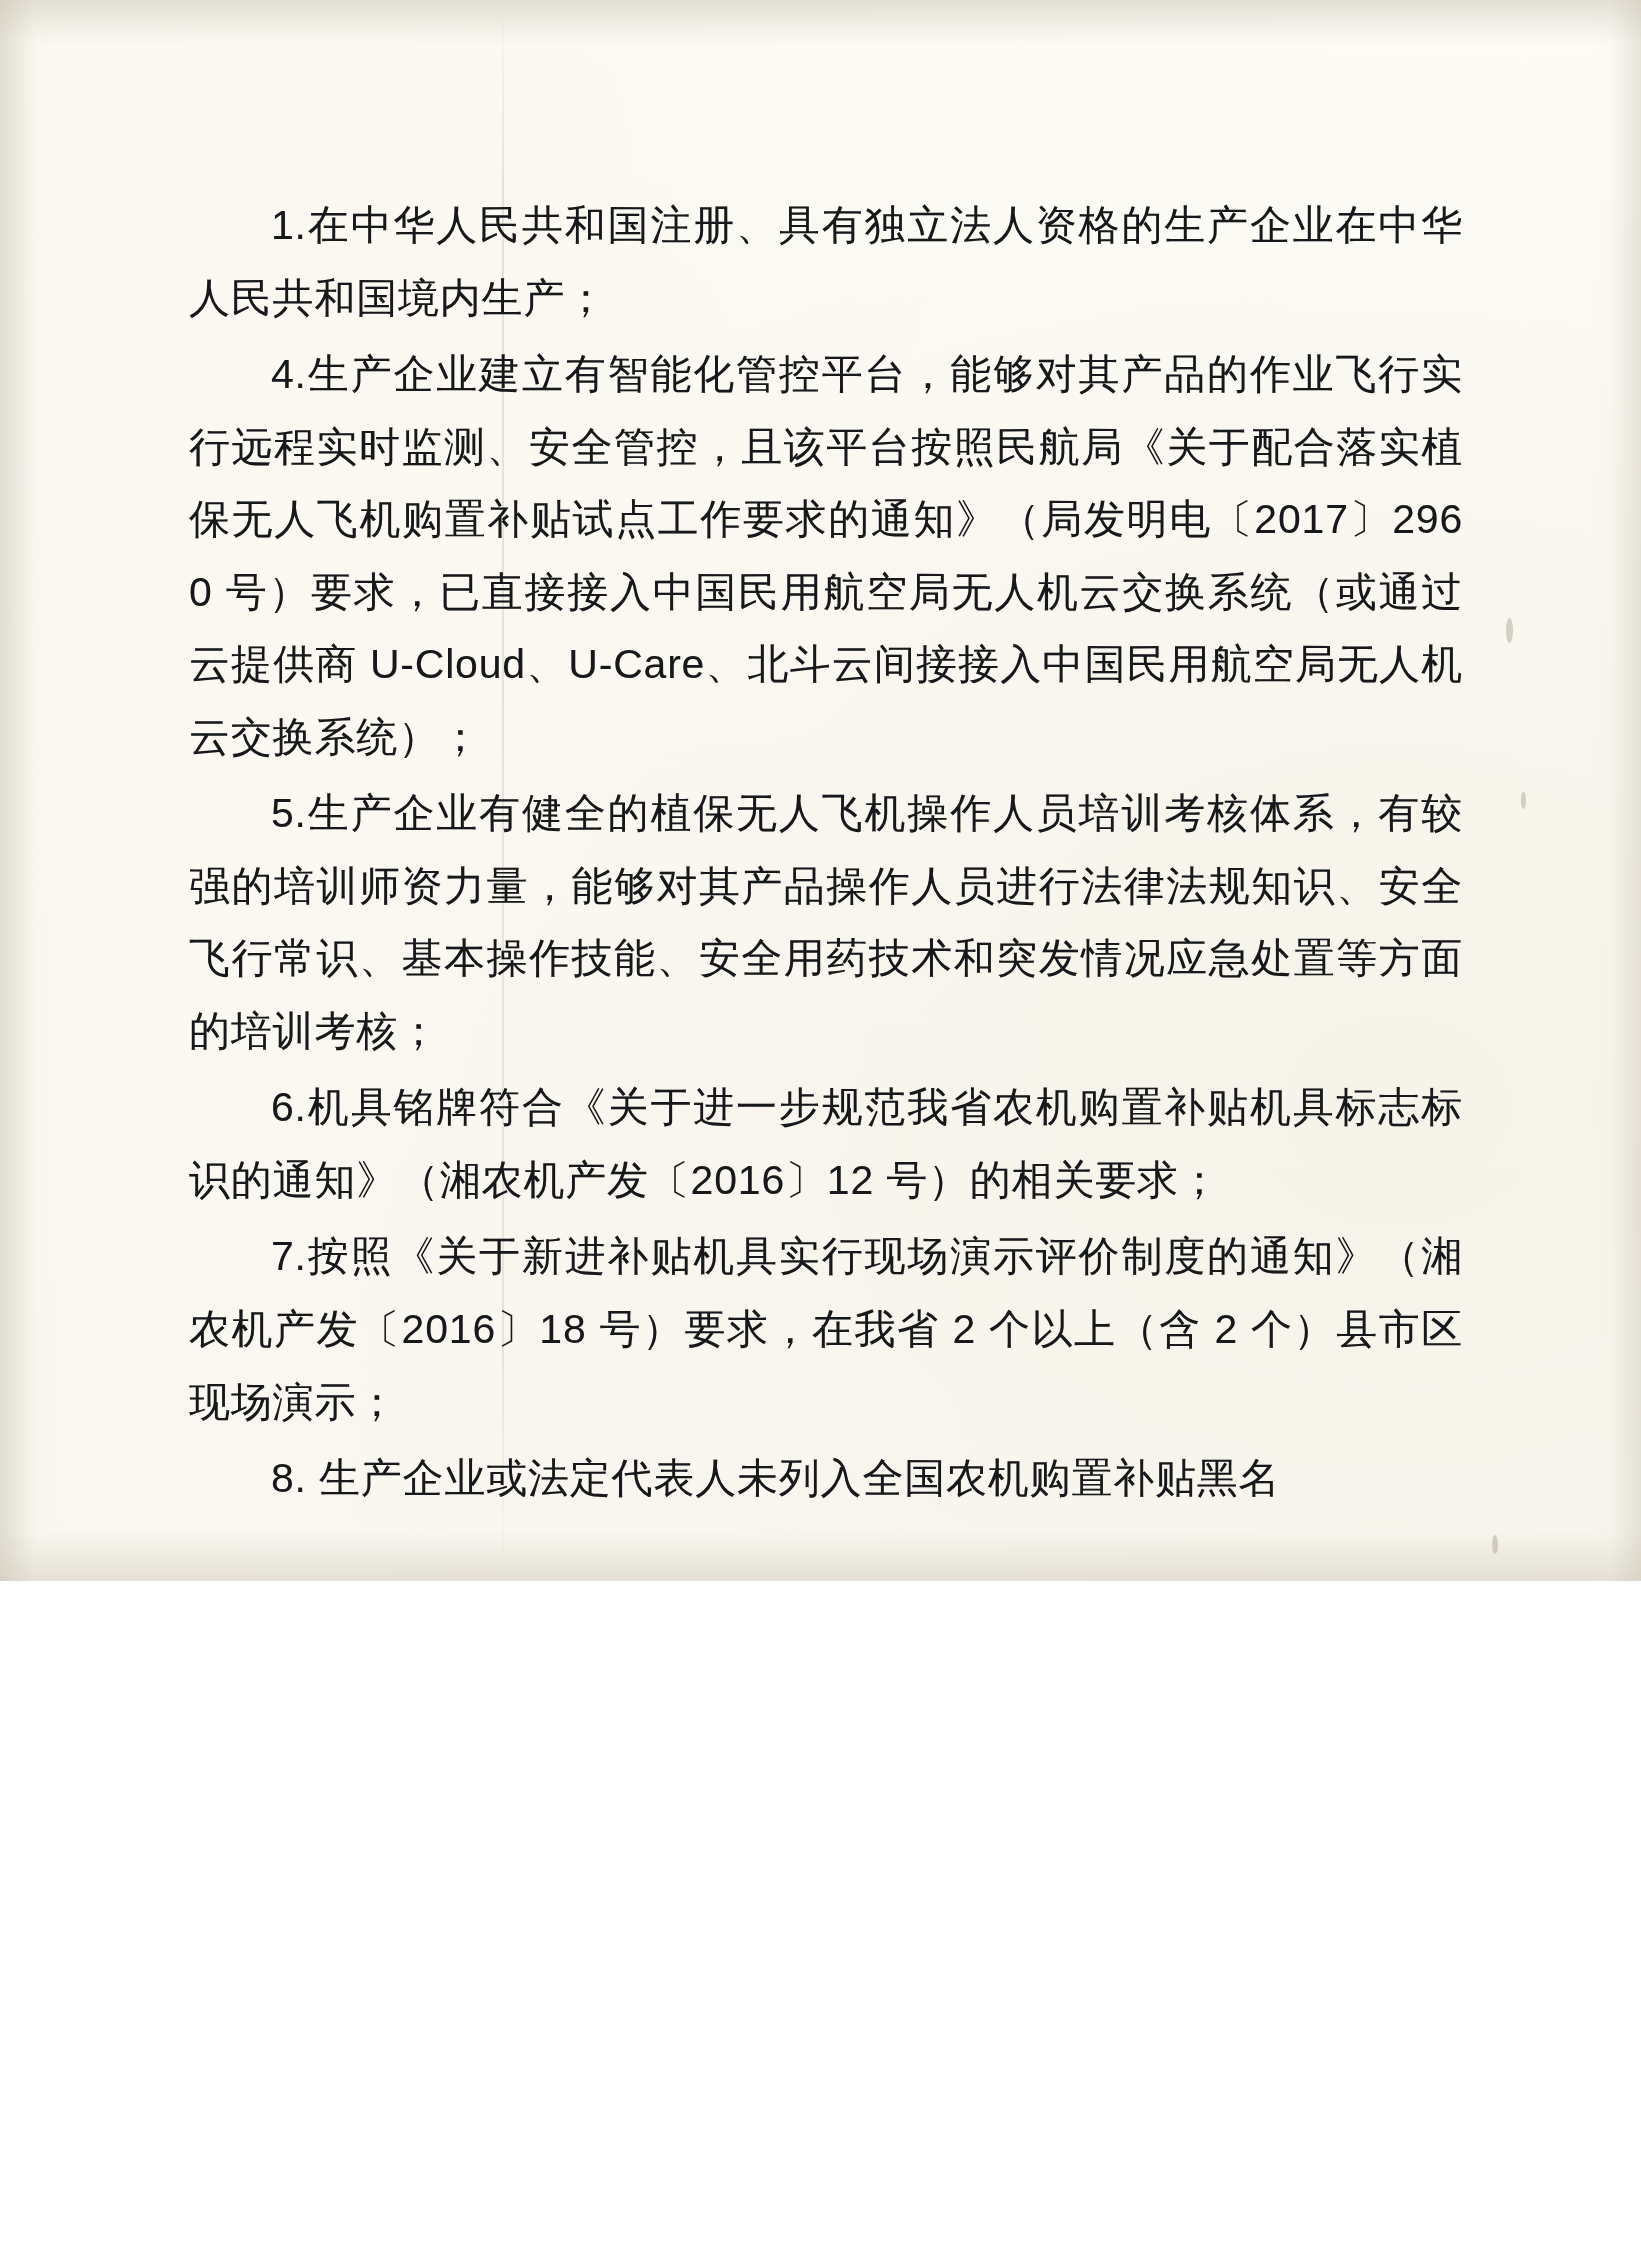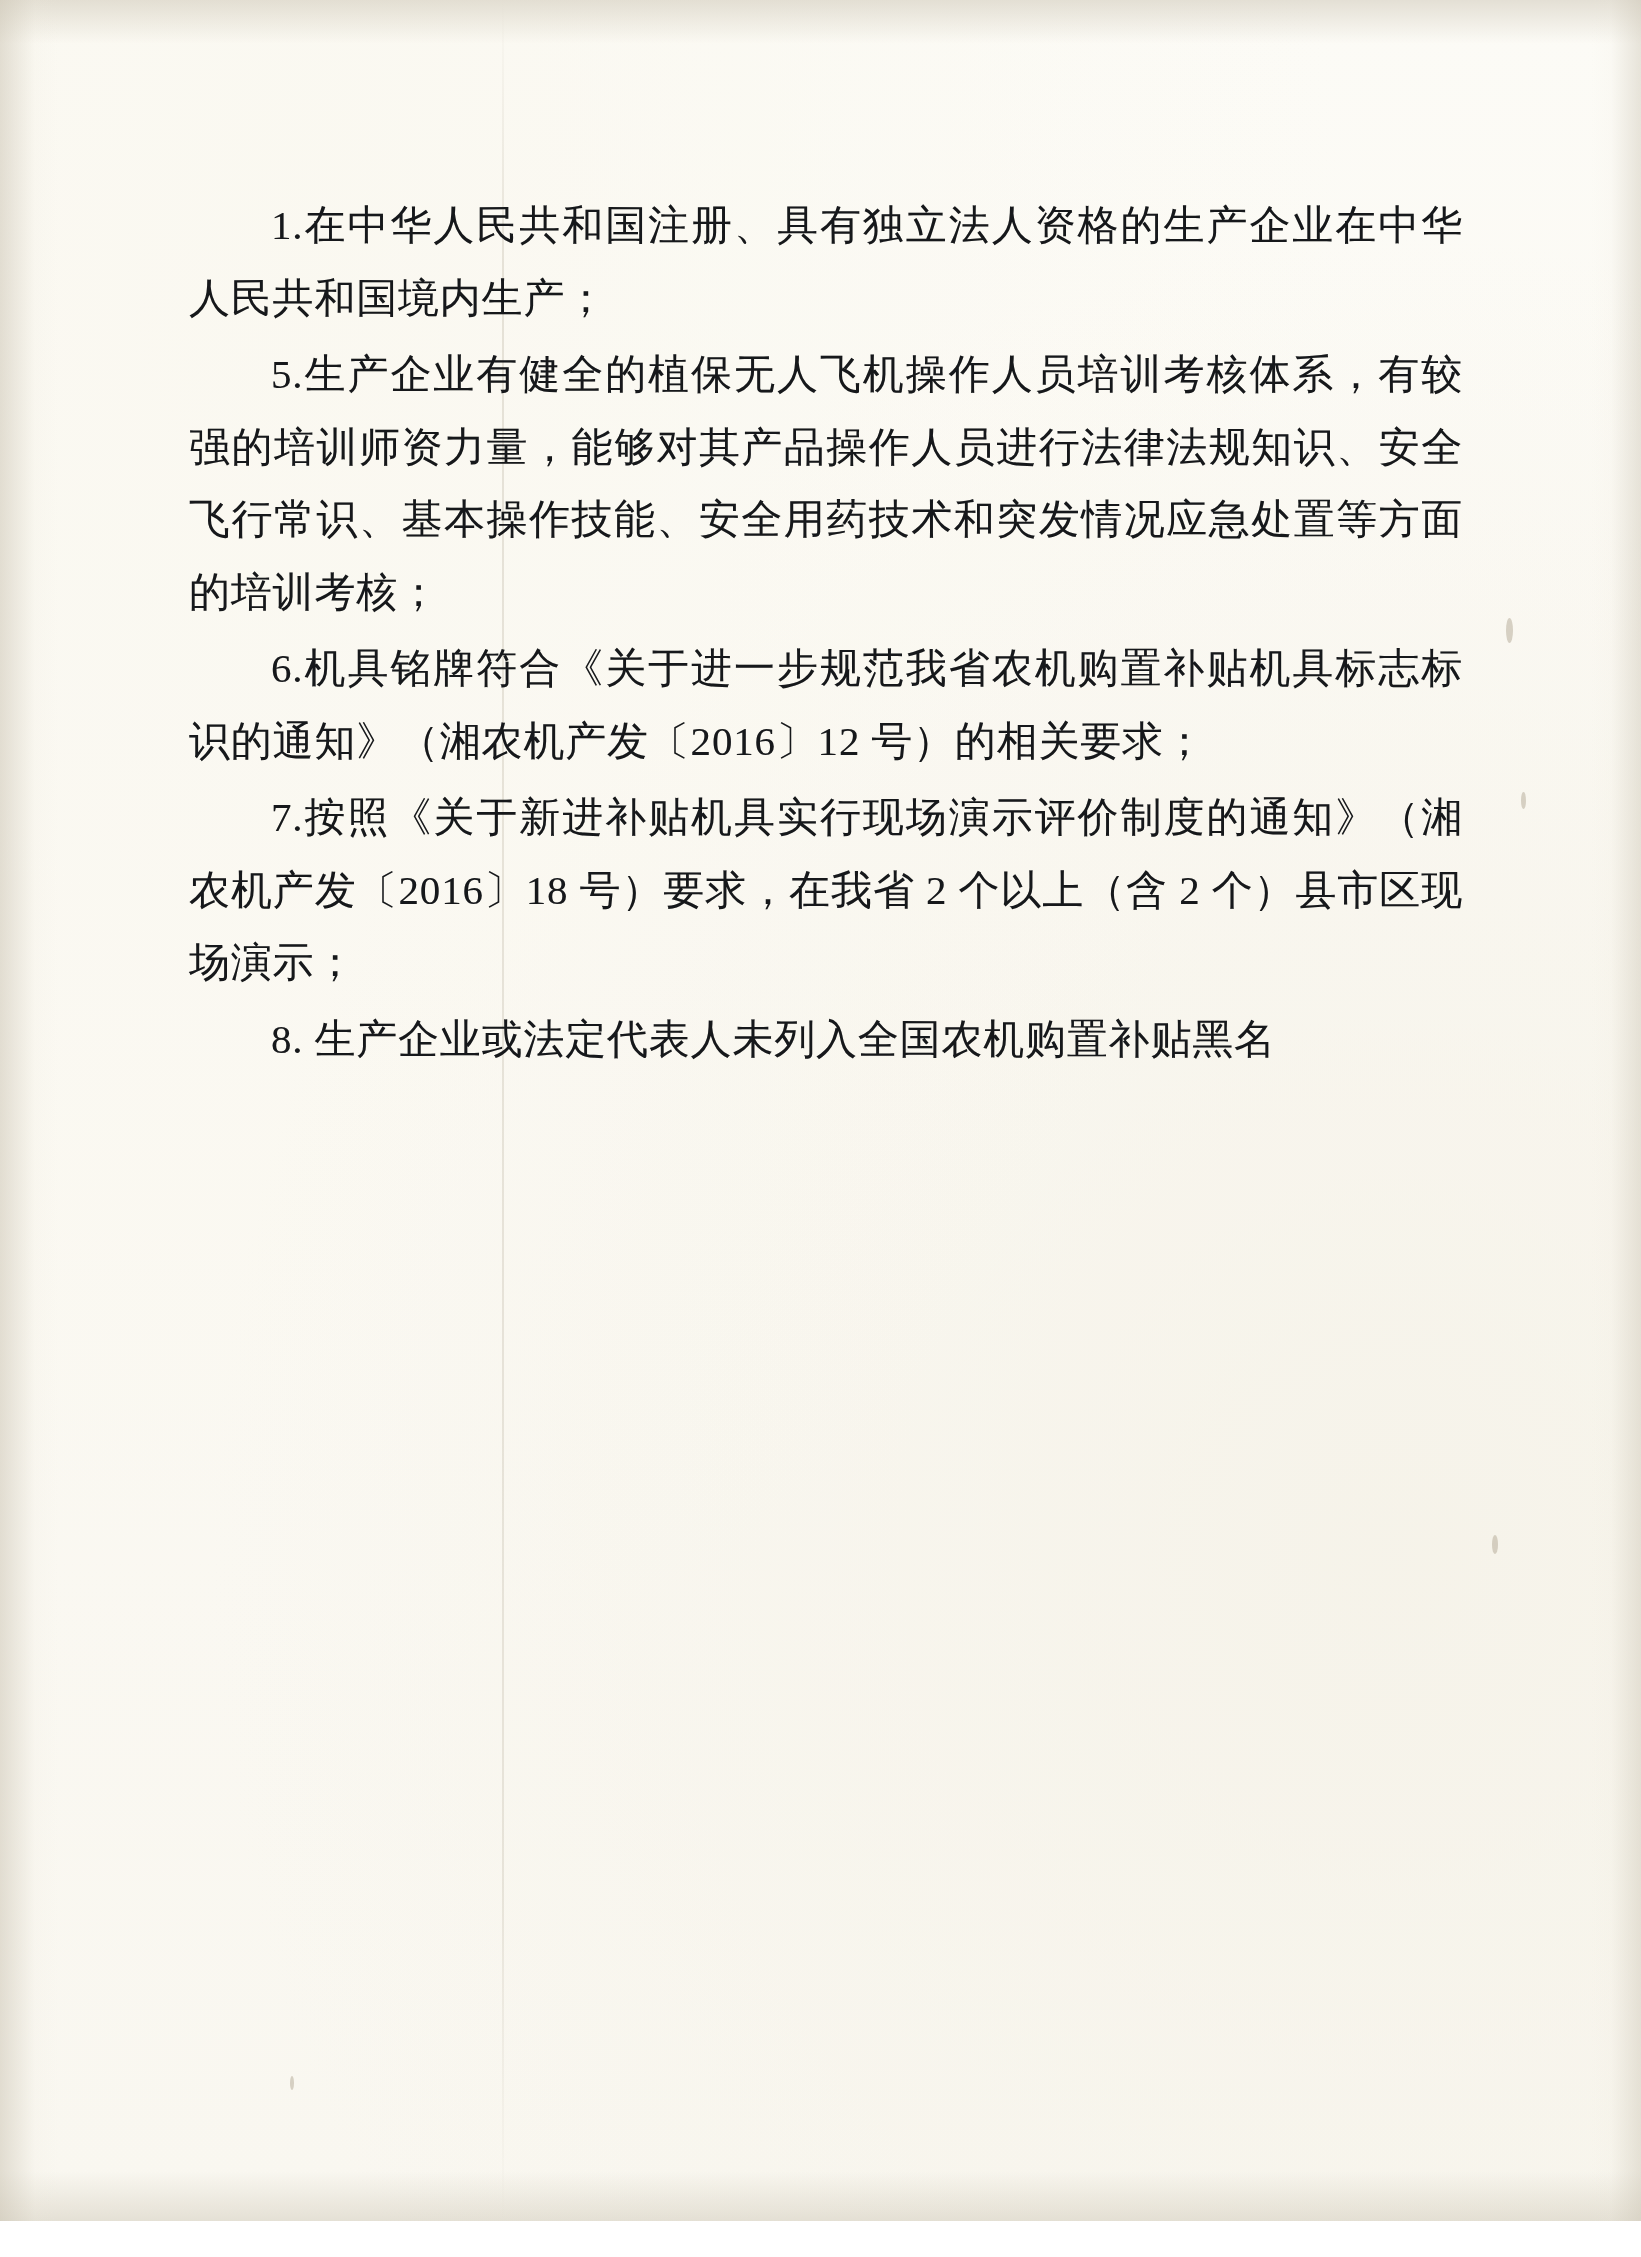--- a/index.html
+++ b/index.html
@@ -3,24 +3,24 @@
 <meta charset="utf-8">
 <style>
   html, body {
     margin: 0;
     padding: 0;
     background: #ffffff;
   }
   .page {
     position: relative;
     width: 1641px;
-    height: 2221px;
+    height: 1581px;
     background: #84cc16;
     overflow: hidden;
-    font-family: Liberation Serif, serif;
+    font-family: Liberation Sans, sans-serif;
   }
   
   .paper-tint {
     position: absolute;
     inset: 0;
     background:
       radial-gradient(ellipse at 18% 12%, rgba(250,248,240,0.9) 0%, rgba(252,250,244,0.0) 55%),
       radial-gradient(ellipse at 85% 70%, rgba(245,242,232,0.85) 0%, rgba(252,250,244,0.0) 60%),
       linear-gradient(180deg, #fcfbf6 0%, #fbf9f3 40%, #f9f7f0 100%);
     pointer-events: none;
@@ -93,19 +93,20 @@
   <div class="edge-shade-right"></div>
   <div class="fold-line" style="left:502px;"></div>
 
   <div class="speck" style="left:1506px; top:618px; width:6.8px; height:25px;"></div>
   <div class="speck" style="left:1521px; top:792px; width:4.8px; height:17.4px;"></div>
   <div class="speck" style="left:1492px; top:1535px; width:5.8px; height:19.3px;"></div>
   <div class="speck" style="left:290px; top:2076px; width:3.9px; height:13.5px;"></div>
 
   <div class="body-text">
     <p class="para">1.在中华人民共和国注册、具有独立法人资格的生产企业在中华人民共和国境内生产；</p>
+    <p class="para">4.生产企业建立有智能化管控平台，能够对其产品的作业飞行实行远程实时监测、安全管控，且该平台按照民航局《关于配合落实植保无人飞机购置补贴试点工作要求的通知》（局发明电〔2017〕2960 号）要求，已直接接入中国民用航空局无人机云交换系统（或通过云提供商 U-Cloud、U-Care、北斗云间接接入中国民用航空局无人机云交换系统）；</p>
     <p class="para">5.生产企业有健全的植保无人飞机操作人员培训考核体系，有较强的培训师资力量，能够对其产品操作人员进行法律法规知识、安全飞行常识、基本操作技能、安全用药技术和突发情况应急处置等方面的培训考核；</p>
     <p class="para">6.机具铭牌符合《关于进一步规范我省农机购置补贴机具标志标识的通知》（湘农机产发〔2016〕12 号）的相关要求；</p>
     <p class="para">7.按照《关于新进补贴机具实行现场演示评价制度的通知》（湘农机产发〔2016〕18 号）要求，在我省 2 个以上（含 2 个）县市区现场演示；</p>
     <p class="para">8. 生产企业或法定代表人未列入全国农机购置补贴黑名</p>
   </div>
 </div>
 
 
 </body></html>

